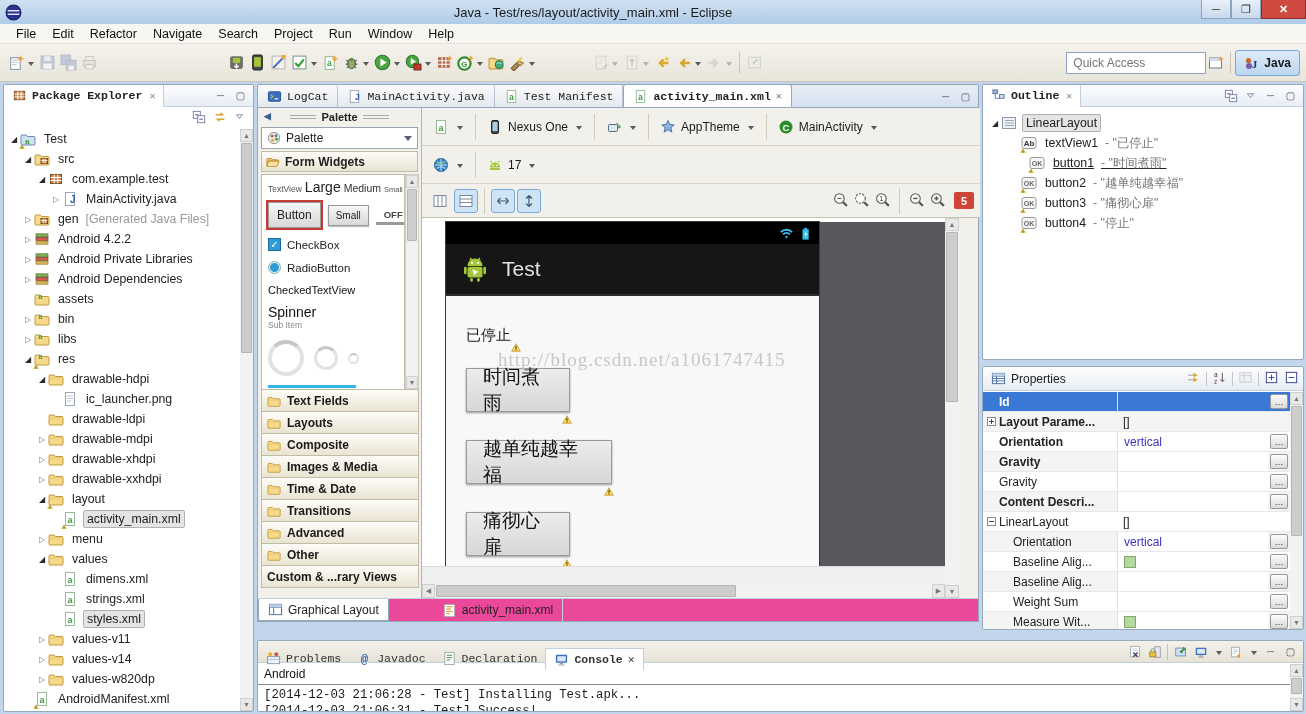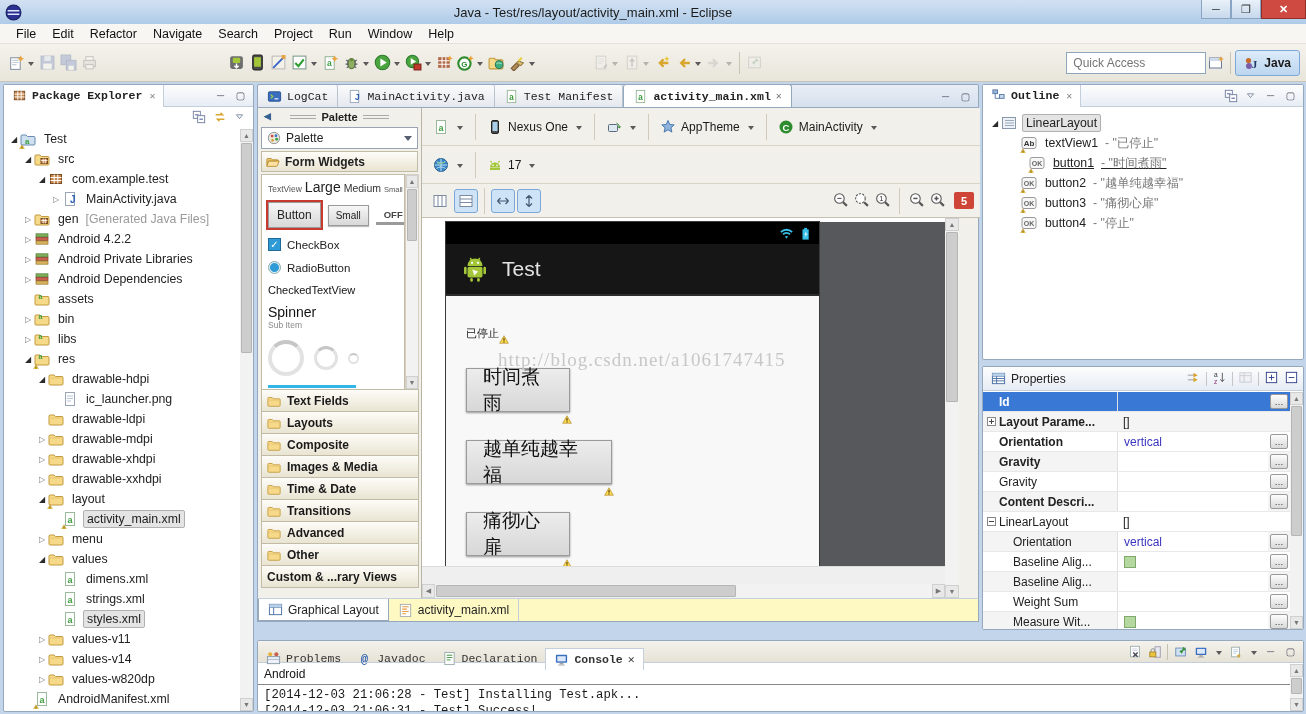--- a/index.html
+++ b/index.html
@@ -147,32 +147,32 @@
   .viewport { position:absolute; left:164px; top:110px; width:523px; height:366px; background:#fff; overflow:hidden; }
   .phone { position:absolute; left:24px; top:4px; width:373px; height:344px; background:#f8f8f8; box-shadow:0 0 0 1px #3a3a3a; }
   .darkstrip { position:absolute; left:397px; top:4px; width:126px; height:344px; background:#57585b; }
   .botband { position:absolute; left:0; top:348px; width:523px; height:18px; background:#efefef; border-top:1px solid #dcdcdc; }
   .statusbar { height:22px; background:#000; display:flex; align-items:center; justify-content:flex-end; gap:4px; padding-right:6px; }
   .statusbar svg { width:15px; height:15px; }
   .actionbar { height:52px; background:#161616; display:flex; align-items:center; gap:12px; padding-left:14px; border-bottom:2px solid #2d2d2d; }
   .actionbar svg { width:30px; height:30px; }
   .apptitle { color:#e3e3e3; font-size:21px; }
   .pcontent { position:relative; height:268px; }
-  .ptv { position:absolute; left:20px; top:30px; font-size:11px; color:#1a1a1a; }
+  .ptv { position:absolute; left:20px; top:30px; font-size:15px; color:#1a1a1a; }
   .watermark { position:absolute; left:52px; top:53px; width:500px; font-family:"Liberation Serif",serif;
     font-size:19px; letter-spacing:1px; color:#c7c7c7; z-index:3; }
   .pbtn { position:absolute; left:20px; height:44px; padding:0 16px; display:flex; align-items:center; justify-content:center;
     font-size:19px; color:#111; background:linear-gradient(#ececec,#d7d7d7); border:1px solid #9a9a9a;
     box-shadow:0 1px 2px rgba(0,0,0,.4); }
   .warn8 { position:absolute; width:10px; height:9px; }
   .warn8 svg { width:10px; height:9px; }
 
   
-  .btabs { position:absolute; left:257px; top:598px; width:722px; height:24px; background:#fef9c3;
-    border:1px solid #96a8bc; border-top:1px solid #c3cfdd; display:flex; }
+  .btabs { position:absolute; left:257px; top:598px; width:722px; height:24px; background:#ec4899;
+    border:1px solid #96a8bc; border-top:1px solid #c3cfdd; display:flex;gap:44px; }
   .btab { display:flex; align-items:center; gap:5px; padding:0 9px; font-size:12px; color:#222;
     border-right:1px solid #c3cfdd; }
   .btab svg { width:15px; height:15px; }
   .btab.active { background:#fff; border:1px solid #96a8bc; border-top:none; }
 
   
   .prop-toolbar { margin-left:auto; display:flex; align-items:center; gap:5px; padding-right:4px; }
   .prop-toolbar svg { width:15px; height:15px; }
   .prow { height:20px; display:flex; align-items:stretch; border-bottom:1px solid #e8e8e8; font-size:12px; }
   .prow.alt { background:#f4f4f4; }

